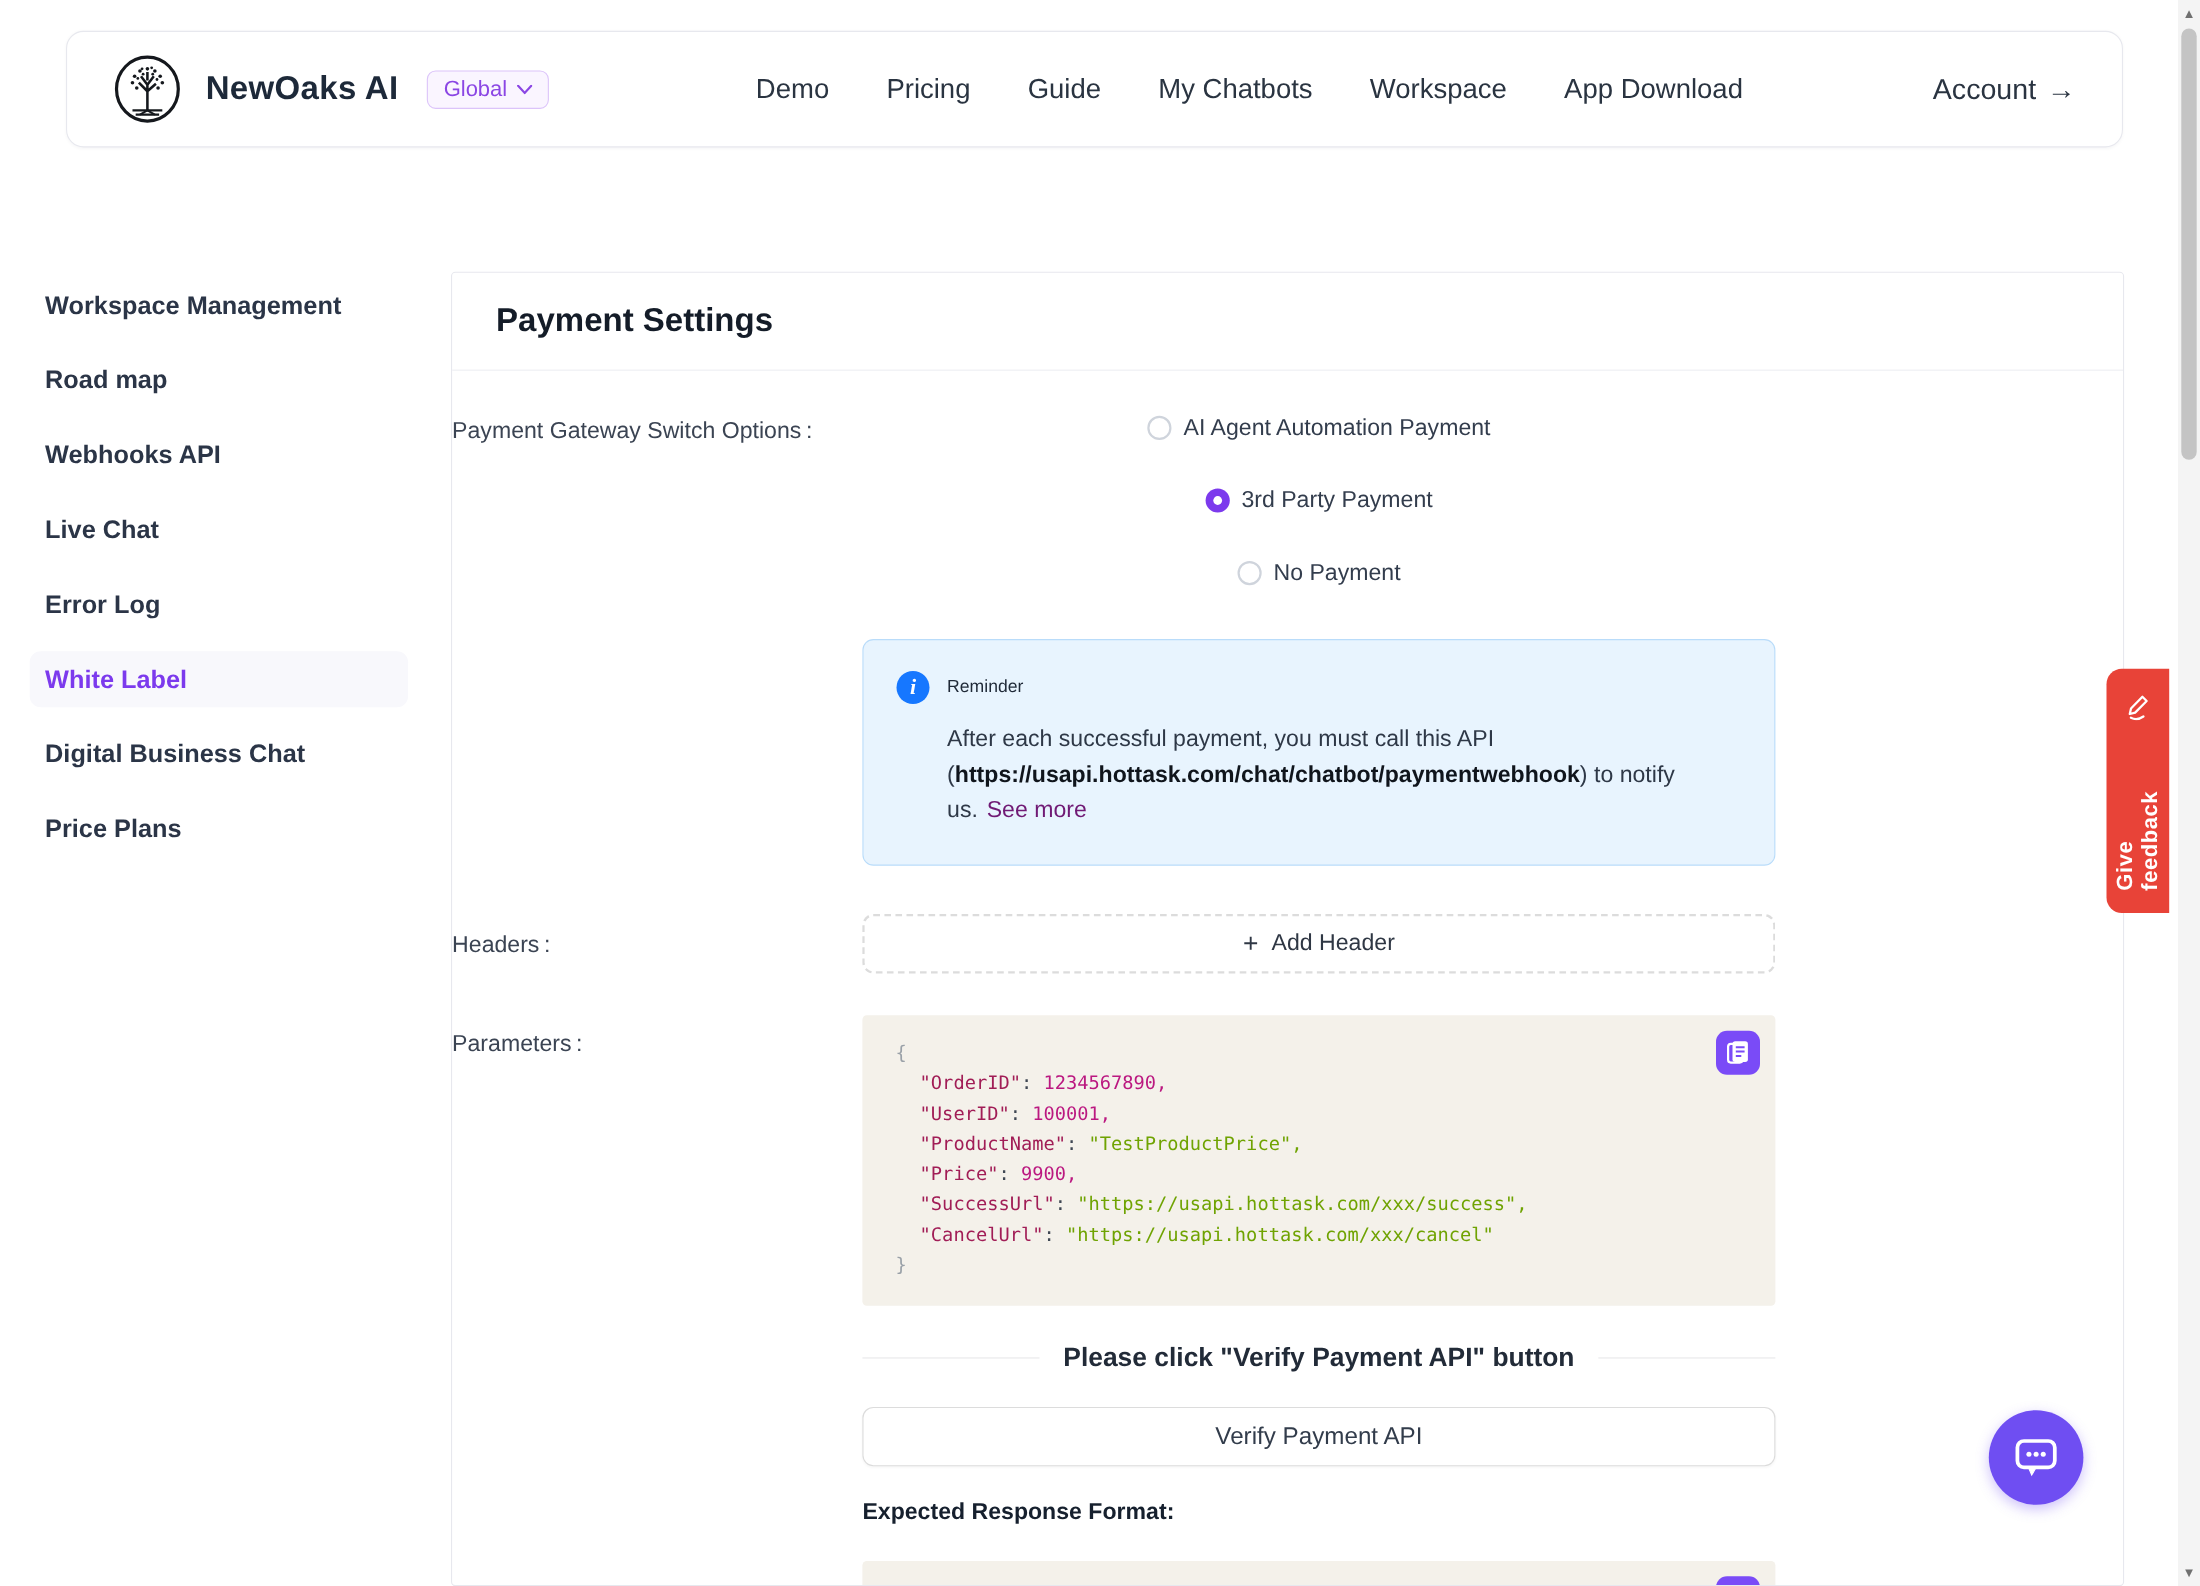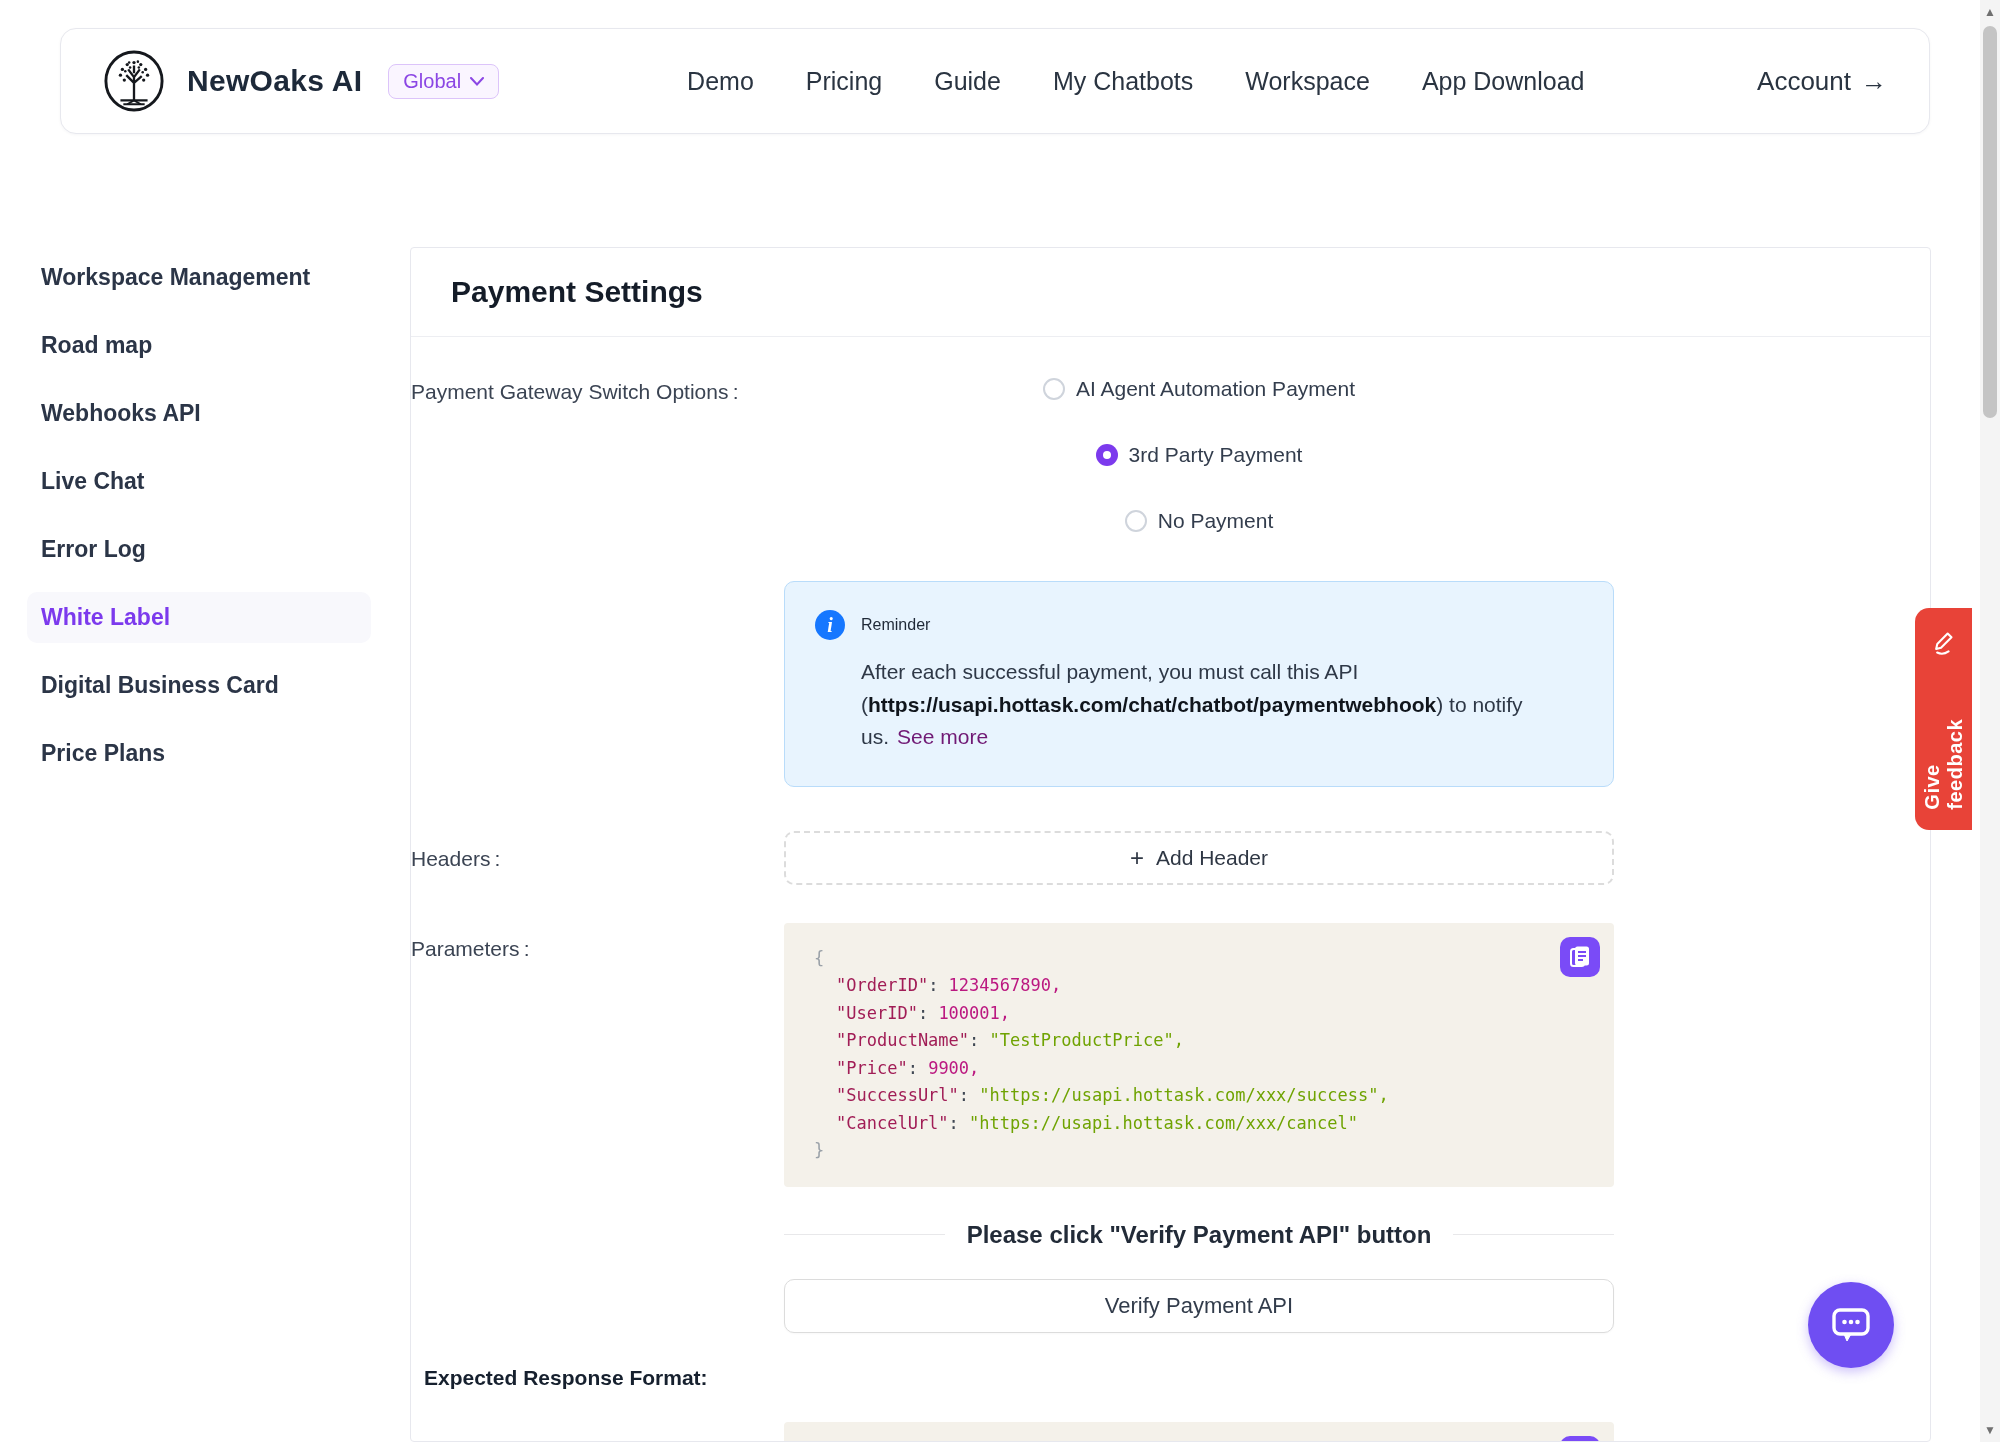--- a/index.html
+++ b/index.html
@@ -87,21 +87,21 @@
   
   .divider-head { display:flex; align-items:center; gap:22px; width:830px; }
   .divider-line { flex:1; height:1px; background:#e8e8ea; }
   .divider-text { font-size:24px; font-weight:700; color:#222b38; white-space:nowrap; }
   .mb-divider { margin-bottom:30px; }
   .verify-btn { width:830px; height:54px; border:1px solid #dcdcdc; border-radius:10px; background:#fff;
     font-size:22px; color:#323c4b; display:flex; align-items:center; justify-content:center; cursor:pointer;
     box-shadow:0 1px 2px rgba(0,0,0,.03); font-family:"Liberation Sans", sans-serif; }
   .mb-verify { margin-bottom:30px; }
   .expected-label { font-size:21px; font-weight:700; color:#16202e; }
-  .mb-expected { margin-bottom:32px;flex-direction:column; }
+  .mb-expected { margin-bottom:32px; }
 
   
   .feedback { position:absolute; left:1915px; top:608px; width:57px; height:222px; background:#e84338;
     border-radius:14px 0 0 14px; display:flex; flex-direction:column; align-items:center; padding:20px 0; cursor:pointer; }
   .feedback-label { writing-mode:vertical-rl; transform:rotate(180deg); color:#fff; font-size:20px; font-weight:700; margin-top:16px; letter-spacing:.5px; }
 
   
   .chat-fab { position:absolute; left:1808px; top:1282px; width:86px; height:86px; border-radius:50%;
     background:#6f4ef2; display:flex; align-items:center; justify-content:center; cursor:pointer;
     box-shadow:0 4px 12px rgba(111,78,242,.35); }
@@ -162,21 +162,21 @@
   </span>
 </div>
 
 <div class="sidebar">
   <div class="side-item">Workspace Management</div>
   <div class="side-item">Road map</div>
   <div class="side-item">Webhooks API</div>
   <div class="side-item">Live Chat</div>
   <div class="side-item">Error Log</div>
   <div class="side-item active">White Label</div>
-  <div class="side-item">Digital Business Card</div>
+  <div class="side-item">Digital Business Chat</div>
   <div class="side-item">Price Plans</div>
 </div>
 
 <div class="card">
   <div class="card-header">
     <div class="card-title">Payment Settings</div>
   </div>
 
   <div class="form">
 

